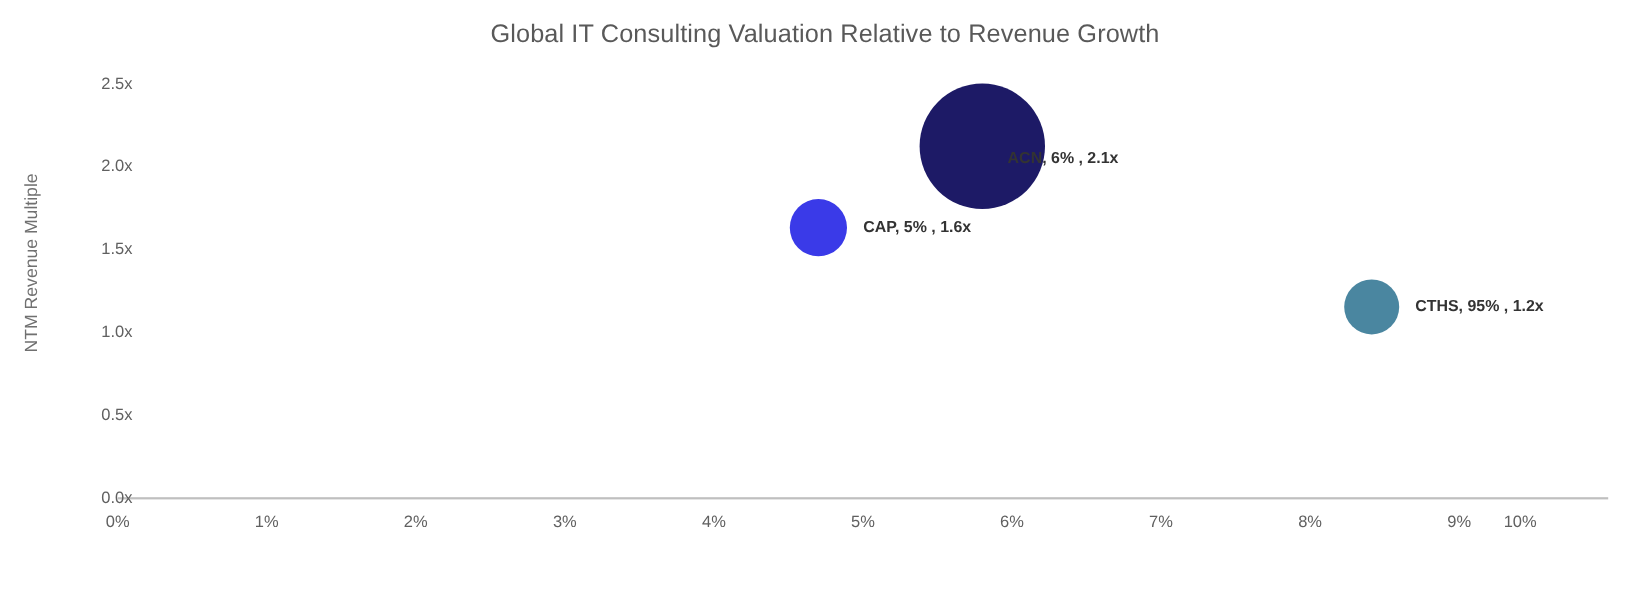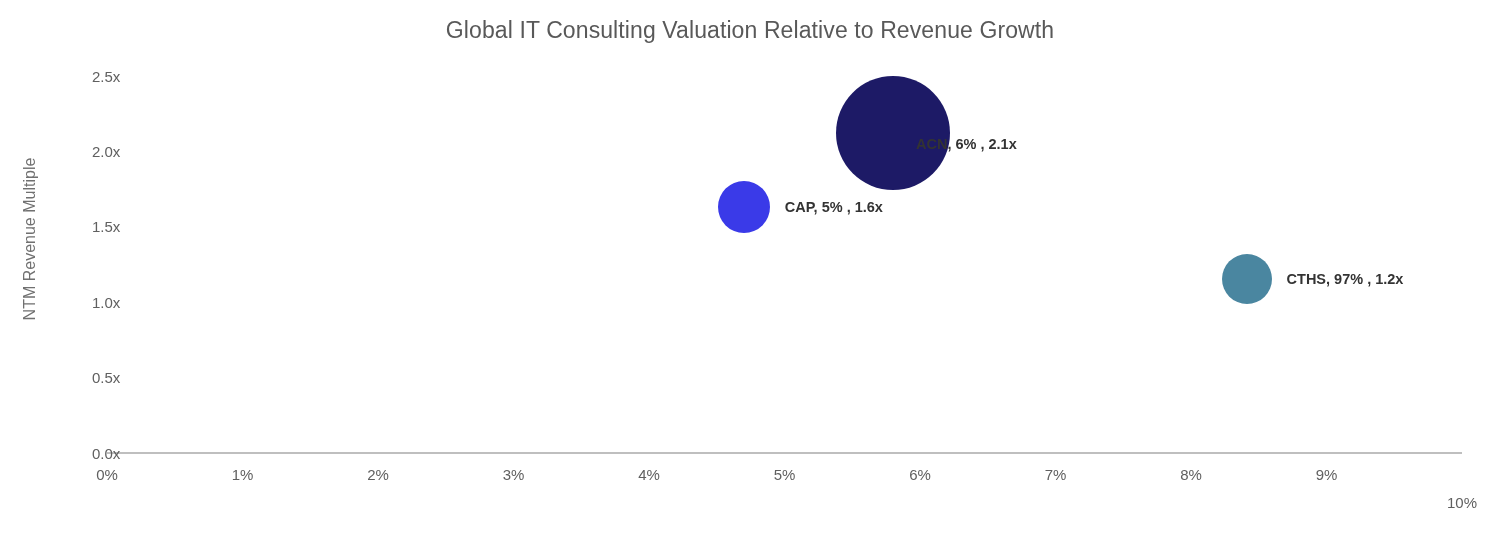--- a/index.html
+++ b/index.html
@@ -123,30 +123,30 @@
       <div class="x-tick-label" style="left: 107px;">0%</div>
       <div class="x-tick-label" style="left: 242.5px;">1%</div>
       <div class="x-tick-label" style="left: 378px;">2%</div>
       <div class="x-tick-label" style="left: 513.5px;">3%</div>
       <div class="x-tick-label" style="left: 649px;">4%</div>
       <div class="x-tick-label" style="left: 784.5px;">5%</div>
       <div class="x-tick-label" style="left: 920px;">6%</div>
       <div class="x-tick-label" style="left: 1055.5px;">7%</div>
       <div class="x-tick-label" style="left: 1191px;">8%</div>
       <div class="x-tick-label" style="left: 1326.5px;">9%</div>
-      <div class="x-tick-label" style="left: 1462px; margin-top: 28px;">10%</div>
+      <div class="x-tick-label" style="left: 1382px;">10%</div>
     </div>
 
   <div class="plot-area">
     <div id="bubbles">
         <div class="bubble" style="left: 785.9px; top: 72.804px; width: 114px; height: 114px; background: rgb(29, 26, 102);"></div>
         <div class="bubble-label" style="left: 809px; top: 72.804px; margin-top: 11px;">ACN, 6% , 2.1x</div>
         <div class="bubble" style="left: 636.85px; top: 146.696px; width: 52px; height: 52px; background: rgb(58, 58, 232);"></div>
         <div class="bubble-label" style="left: 677.85px; top: 146.696px; text-align: right;">CAP, 5% , 1.6x</div>
         <div class="bubble" style="left: 1139.56px; top: 219.08px; width: 50px; height: 50px; background: rgb(74, 134, 160);"></div>
-        <div class="bubble-label" style="left: 1179.56px; top: 219.08px;">CTHS, 97% , 1.2x</div>
+        <div class="bubble-label" style="left: 1179.56px; top: 219.08px;">CTHS, 95% , 1.2x</div>
       </div>
   </div>
 
 
   <div class="y-axis-title">NTM Revenue Multiple</div>
 
 </div>
 
 </body></html>

